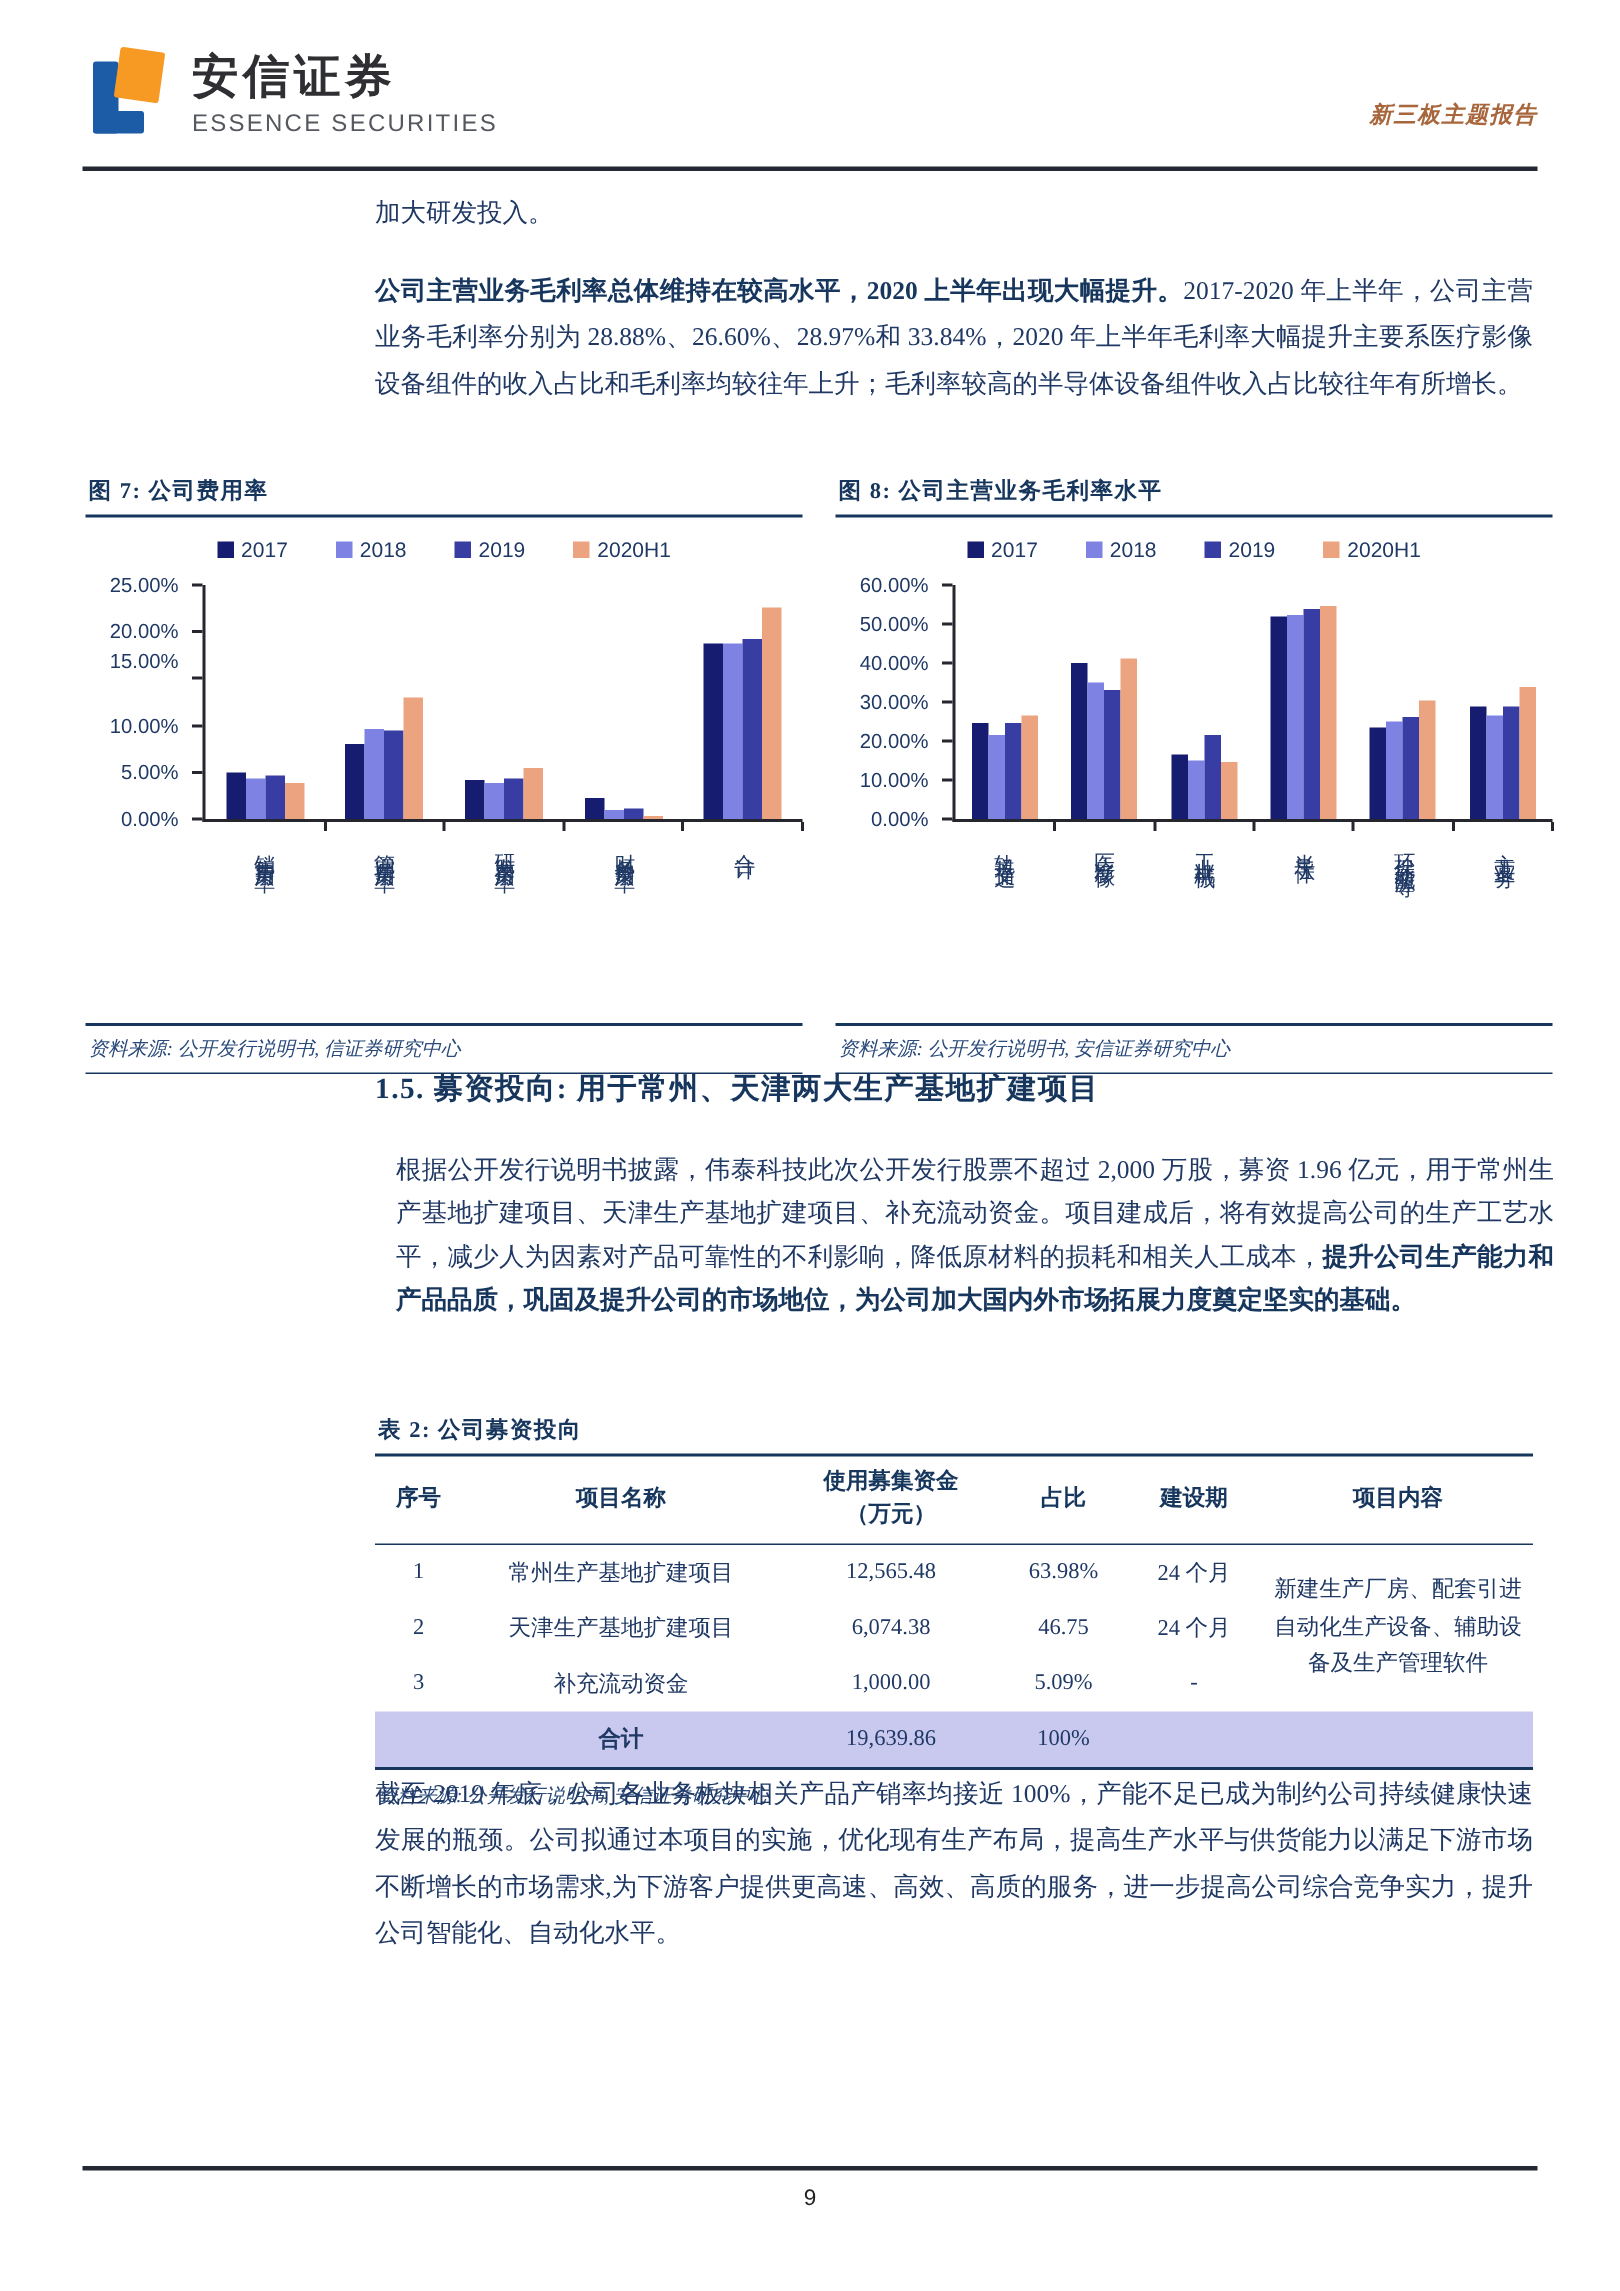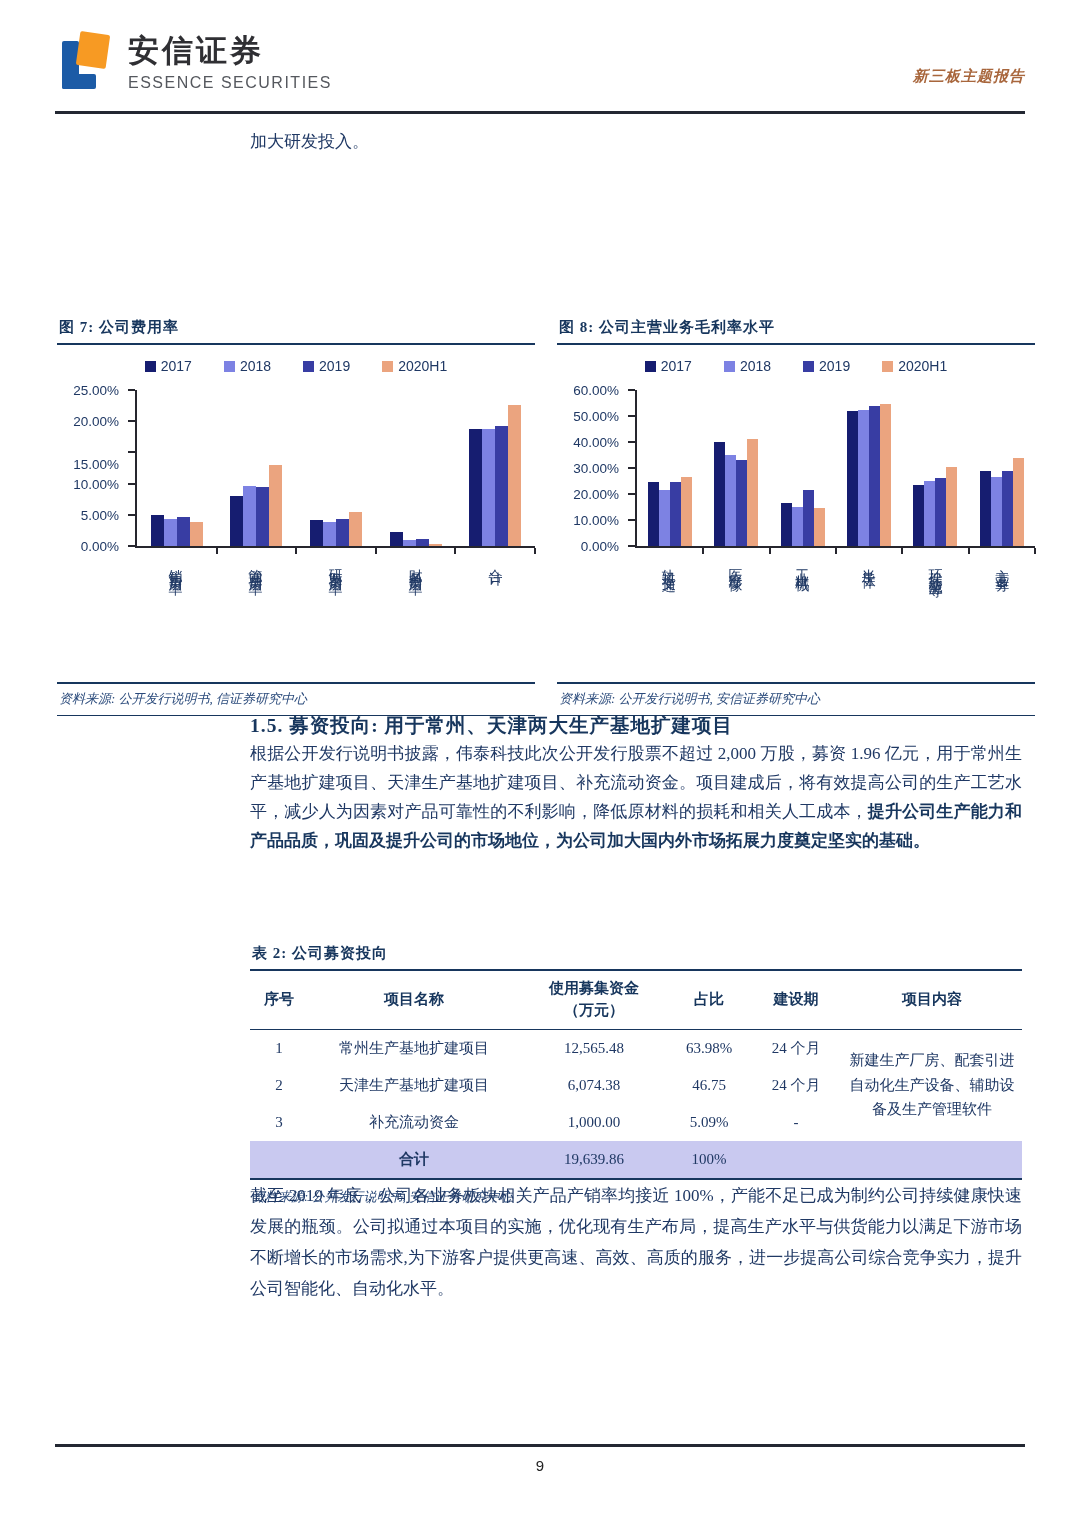--- a/index.html
+++ b/index.html
@@ -17,21 +17,21 @@
   .brand-cn{font-size:31px;font-weight:bold;color:#2f2f33;letter-spacing:3px;font-family:"Liberation Sans",sans-serif;}
   .brand-en{font-size:16px;color:#55585e;letter-spacing:1.5px;font-family:"Liberation Sans",sans-serif;margin-top:2px;}
   .report-tag{font-size:15px;font-weight:bold;font-style:italic;color:#a8663c;padding-bottom:6px;letter-spacing:1px;}
   .header-rule{position:absolute;top:111px;left:55px;width:970px;height:3px;background:#232832;}
 
   
   .body-text{position:absolute;left:250px;width:772px;font-size:17px;line-height:31px;text-align:justify;color:#1f3864;}
   .bold{font-weight:bold;color:#17365d;}
   .p1{top:126px;}
   .p2{top:178px;}
-  .p3{top:739px;line-height:29px;}
+  .p3{top:765px;line-height:29px;margin-left:14px;}
   .p4{top:1180px;}
 
   .section-heading{position:absolute;top:712px;left:250px;font-size:19.5px;font-weight:bold;color:#17365d;letter-spacing:1px;}
 
   
   .figure{position:absolute;top:318px;width:478px;}
   .fig-left{left:57px;} .fig-right{left:557px;}
   .fig-title{font-size:15px;font-weight:bold;color:#17365d;padding:0 0 6px 2px;border-bottom:2px solid #17365d;letter-spacing:1px;}
   .legend{display:flex;justify-content:center;gap:32px;margin-top:13px;}
   .legend-item{display:flex;align-items:center;gap:5px;font-size:14px;color:#1f3864;font-family:"Liberation Sans",sans-serif;}
@@ -83,20 +83,21 @@
         <span class="brand-cn">安信证券</span>
         <span class="brand-en">ESSENCE SECURITIES</span>
       </div>
     </div>
     <div class="report-tag">新三板主题报告</div>
   </div>
   <div class="header-rule"></div>
 
   <div class="body-text p1">加大研发投入。</div>
 
+  <div class="body-text p2"><span class="bold">公司主营业务毛利率总体维持在较高水平，2020 上半年出现大幅提升。</span><span>2017-2020 年上半年，公司主营业务毛利率分别为 28.88%、26.60%、28.97%和 33.84%，2020 年上半年毛利率大幅提升主要系医疗影像设备组件的收入占比和毛利率均较往年上升；毛利率较高的半导体设备组件收入占比较往年有所增长。</span></div>
 
   <div class="figure fig-left">
     <div class="fig-title">图 7: 公司费用率</div>
     <div class="legend">
         <div class="legend-item">
           <span class="legend-swatch" style="background: rgb(22, 29, 112);"></span>
           <span class="legend-label">2017</span>
         </div>
         <div class="legend-item">
           <span class="legend-swatch" style="background: rgb(125, 130, 227);"></span>
@@ -108,21 +109,21 @@
         </div>
         <div class="legend-item">
           <span class="legend-swatch" style="background: rgb(235, 164, 127);"></span>
           <span class="legend-label">2020H1</span>
         </div>
       </div>
     <div class="chart">
       <div class="ylabels">
           <div class="ytick" style="top: 0px;">25.00%</div>
           <div class="ytick" style="top: 31.2px;">20.00%</div>
-          <div class="ytick" style="top: 74px;">15.00%</div>
+          <div class="ytick" style="top: 51px;">15.00%</div>
           <div class="ytick" style="top: 93.6px;">10.00%</div>
           <div class="ytick" style="top: 124.8px;">5.00%</div>
           <div class="ytick" style="top: 156px;">0.00%</div>
         </div>
       <div class="plot">
         <div class="groups">
             <div class="group">
               <div class="bar" style="width: 13px; height: 30.6px; background: rgb(22, 29, 112);"></div>
               <div class="bar" style="width: 13px; height: 27.5px; background: rgb(125, 130, 227);"></div>
               <div class="bar" style="width: 13px; height: 28.7px; background: rgb(56, 61, 163);"></div>

